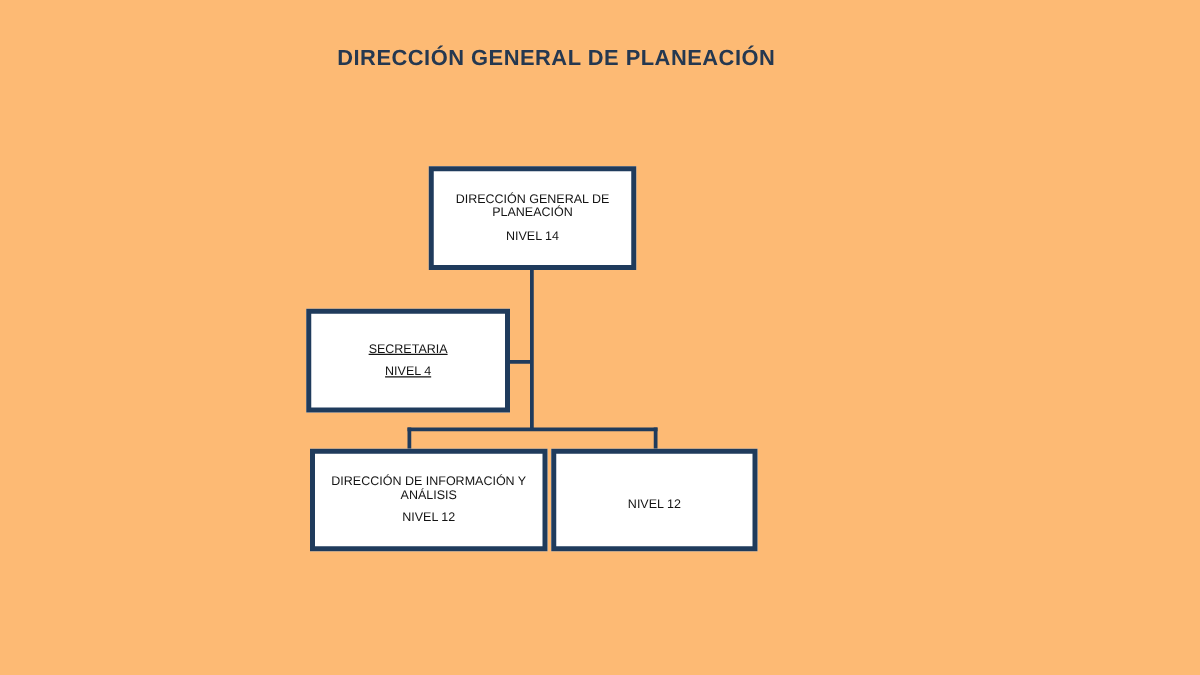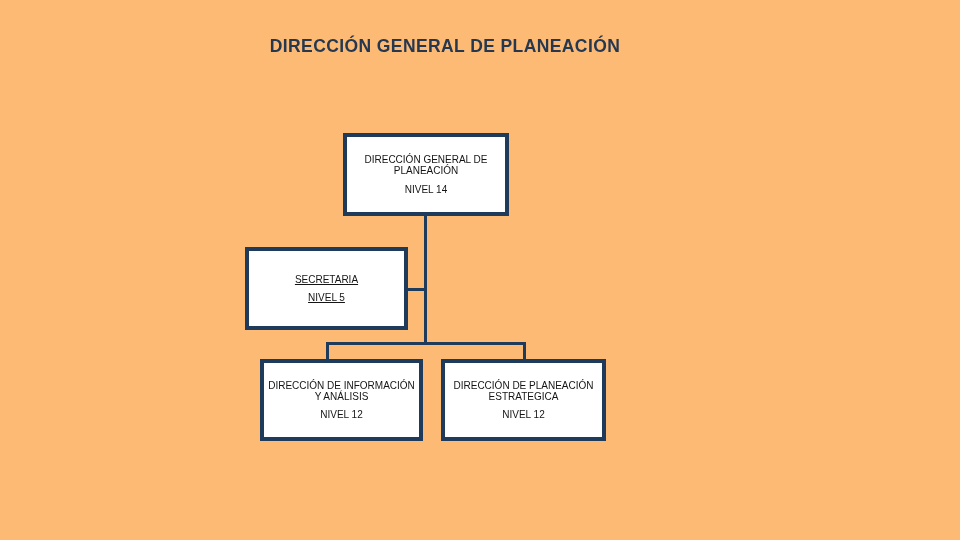--- a/index.html
+++ b/index.html
@@ -40,21 +40,21 @@
     color: #141414;
     font-size: 10px;
     line-height: 1.12;
     padding: 2px 4px;
   }
   .org-node .node-level {
     margin-top: 7px;
   }
   .node-root        { left: 343px; top: 133px; width: 166px; height: 83px; }
   .node-secretaria  { left: 245px; top: 247px; width: 163px; height: 83px; text-decoration: underline; }
-  .node-info        { left: 260px; top: 359px; width: 163px; height: 82px; }
+  .node-info        { left: 248px; top: 359px; width: 190px; height: 82px; }
   .node-estrategica { left: 441px; top: 359px; width: 165px; height: 82px; }
 
   .connector {
     position: absolute;
     background: #1f3b5c;
   }
   .conn-v-main       { left: 424px; top: 216px; width: 3px;  height: 128px; }
   .conn-h-secretaria { left: 408px; top: 288px; width: 16px; height: 3px; }
   .conn-h-rail       { left: 326px; top: 342px; width: 200px; height: 3px; }
   .conn-v-stub-left  { left: 326px; top: 342px; width: 3px;  height: 17px; }
@@ -73,26 +73,25 @@
   <div class="connector conn-v-stub-left"></div>
   <div class="connector conn-v-stub-right"></div>
 
   <div class="org-node node-root">
     <span class="node-title">DIRECCIÓN GENERAL DE PLANEACIÓN</span>
     <span class="node-level">NIVEL 14</span>
   </div>
 
   <div class="org-node node-secretaria">
     <span class="node-title">SECRETARIA</span>
-    <span class="node-level">NIVEL 5</span>
+    <span class="node-level">NIVEL 4</span>
   </div>
 
   <div class="org-node node-info">
     <span class="node-title">DIRECCIÓN DE INFORMACIÓN Y ANÁLISIS</span>
     <span class="node-level">NIVEL 12</span>
   </div>
 
   <div class="org-node node-estrategica">
-    <span class="node-title">DIRECCIÓN DE PLANEACIÓN ESTRATEGICA</span>
     <span class="node-level">NIVEL 12</span>
   </div>
 
 </div>
 
 </body></html>

